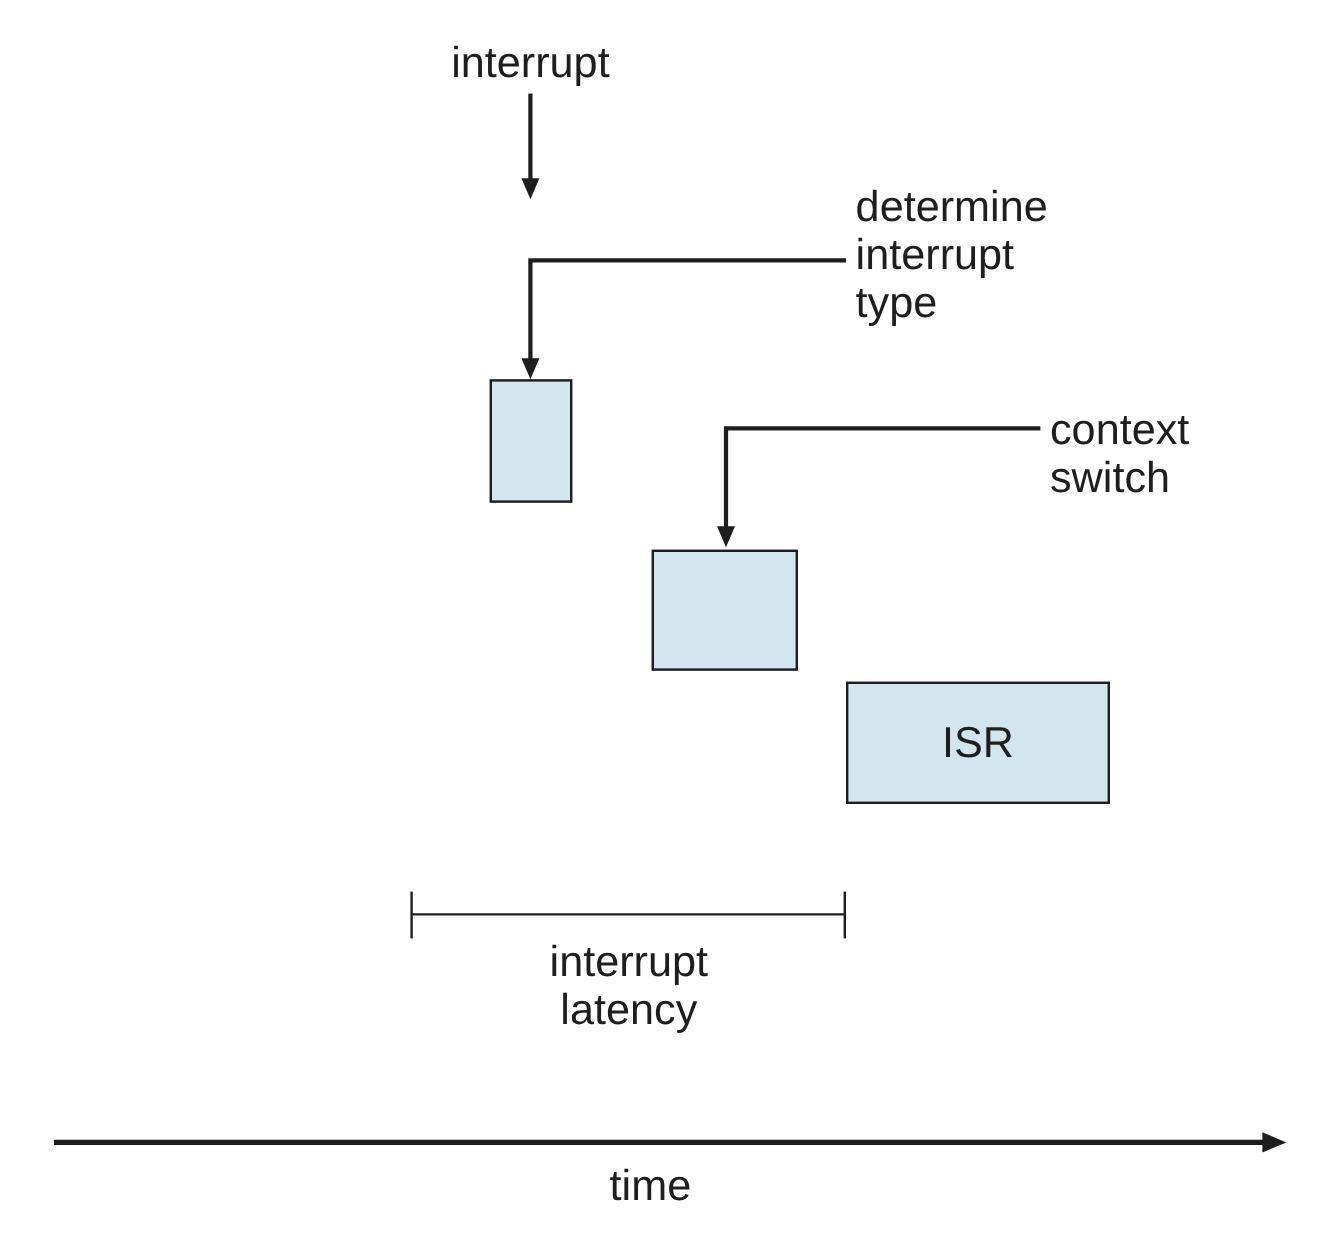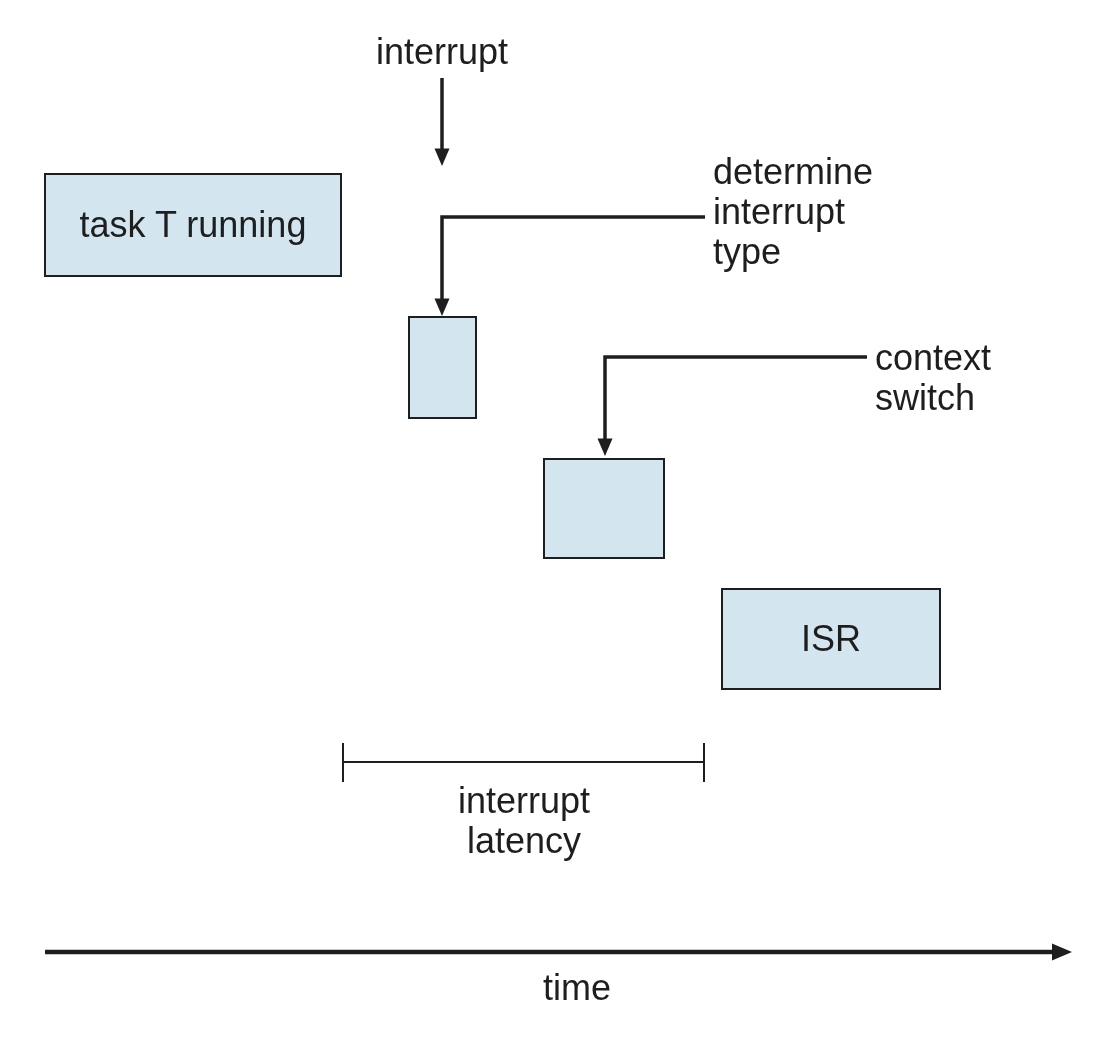--- a/index.html
+++ b/index.html
@@ -78,37 +78,34 @@
     </g>
 
     <g>
       <line class="stroke" x1="45" y1="952" x2="1054" y2="952" stroke-width="4.5"></line>
       <polygon class="arrowhead" points="1052,943.5 1052,960.5 1072,952"></polygon>
     </g>
   </svg>
 
   <div class="label centered" style="left:442px; top:32px;">interrupt</div>
 
-  <div class="box" style="left:44px; top:173px; width:298px; height:104px;">
-    <span class="box-label">task T running</span>
-  </div>
 
   <div class="label" style="left:713px; top:152px;">determine
 interrupt
 type</div>
 
   <div class="box" style="left:408px; top:316px; width:69px; height:103px;"></div>
 
   <div class="label" style="left:875px; top:326px;margin-top:12px;">context
 switch</div>
 
   <div class="box" style="left:543px; top:458px; width:122px; height:101px;"></div>
 
-  <div class="box" style="left:705px; top:588px; width:220px; height:102px;margin-left:16px;">
+  <div class="box" style="left:705px; top:568px; width:220px; height:102px;">
     <span class="box-label">ISR</span>
   </div>
 
   <div class="label centered" style="left:524px; top:781px;">interrupt
 latency</div>
 
-  <div class="label" style="left:543px; top:968px;">time</div>
+  <div class="label" style="left:508px; top:968px;">time</div>
 
 </div>
 
 </body></html>

